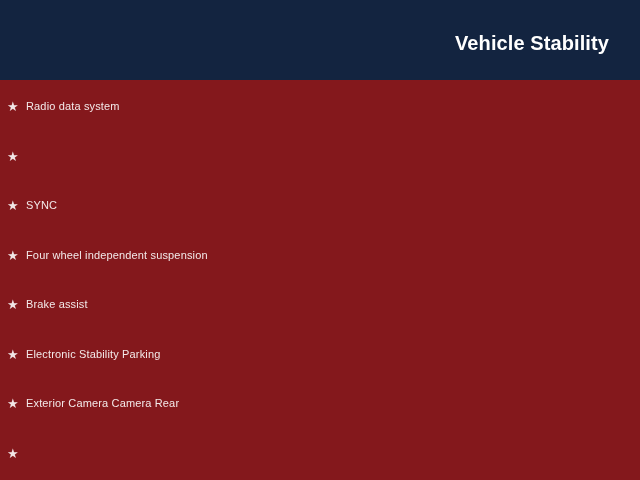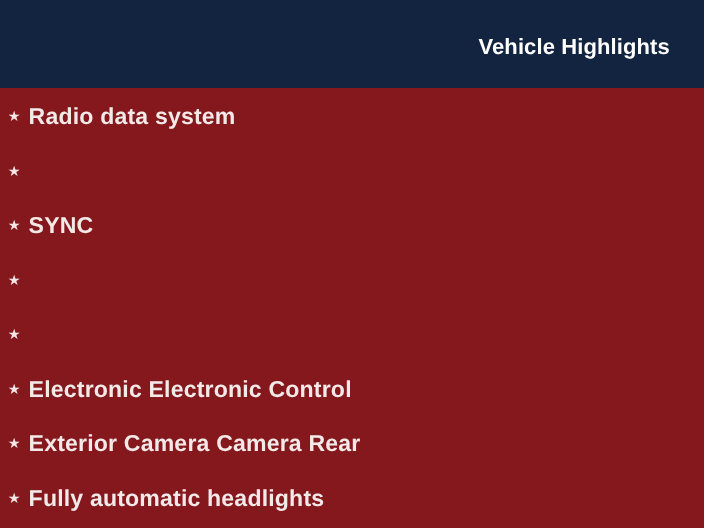--- a/index.html
+++ b/index.html
@@ -78,34 +78,34 @@
     color: #f2e6e6;
     font-family: "DejaVu Sans", sans-serif;
     font-size: 13px;
     line-height: 1;
     text-align: left;
     flex: 0 0 auto;
   }
   .highlight-label {
     color: #f3e9e9;
     font-family: "Liberation Sans", sans-serif;
-    font-size: 21px;
-    font-weight: bold;
+    font-size: 11px;
+    font-weight: normal;
     line-height: 1;
     letter-spacing: 0.15px;
     flex: 0 0 auto;
   }
 </style>
 </head>
 <body>
 
 <div class="slide">
 
   <div class="header-band">
-    <div class="header-title">Vehicle Highlights</div>
+    <div class="header-title">Vehicle Stability</div>
   </div>
 
   <div class="body-area">
     <ul class="highlights-list">
 
       <li class="highlight-item" style="top:11px;">
         <span class="bullet-star">★</span>
         <span class="highlight-label">Radio data system</span>
       </li>
 
@@ -113,37 +113,38 @@
         <span class="bullet-star">★</span>
       </li>
 
       <li class="highlight-item" style="top:110px;">
         <span class="bullet-star">★</span>
         <span class="highlight-label">SYNC</span>
       </li>
 
       <li class="highlight-item" style="top:160px;">
         <span class="bullet-star">★</span>
+        <span class="highlight-label">Four wheel independent suspension</span>
       </li>
 
       <li class="highlight-item" style="top:209px;">
         <span class="bullet-star">★</span>
+        <span class="highlight-label">Brake assist</span>
       </li>
 
       <li class="highlight-item" style="top:259px;">
         <span class="bullet-star">★</span>
-        <span class="highlight-label">Electronic Electronic Control</span>
+        <span class="highlight-label">Electronic Stability Parking</span>
       </li>
 
       <li class="highlight-item" style="top:308px;">
         <span class="bullet-star">★</span>
         <span class="highlight-label">Exterior Camera Camera Rear</span>
       </li>
 
       <li class="highlight-item" style="top:358px;">
         <span class="bullet-star">★</span>
-        <span class="highlight-label">Fully automatic headlights</span>
       </li>
 
     </ul>
   </div>
 
 </div>
 
 </body></html>

